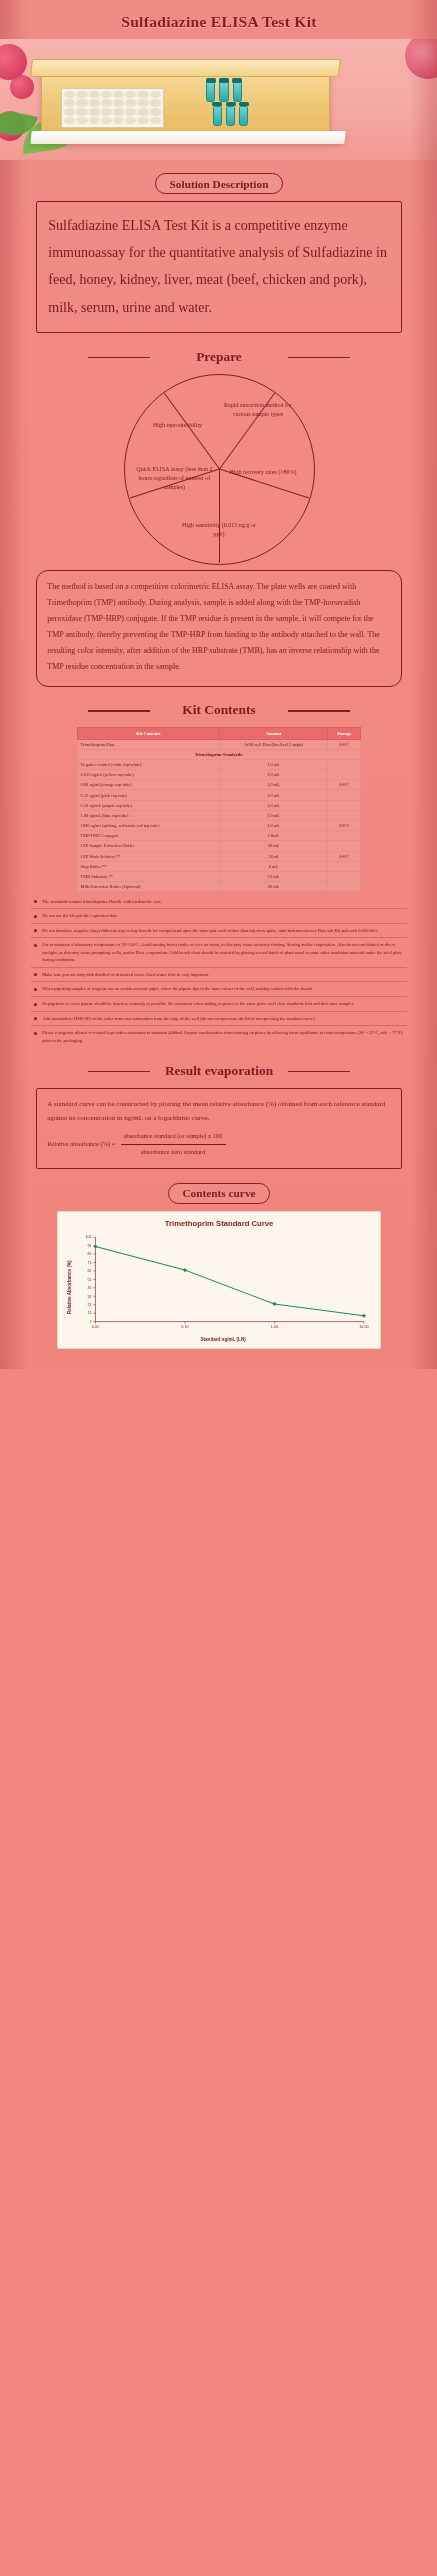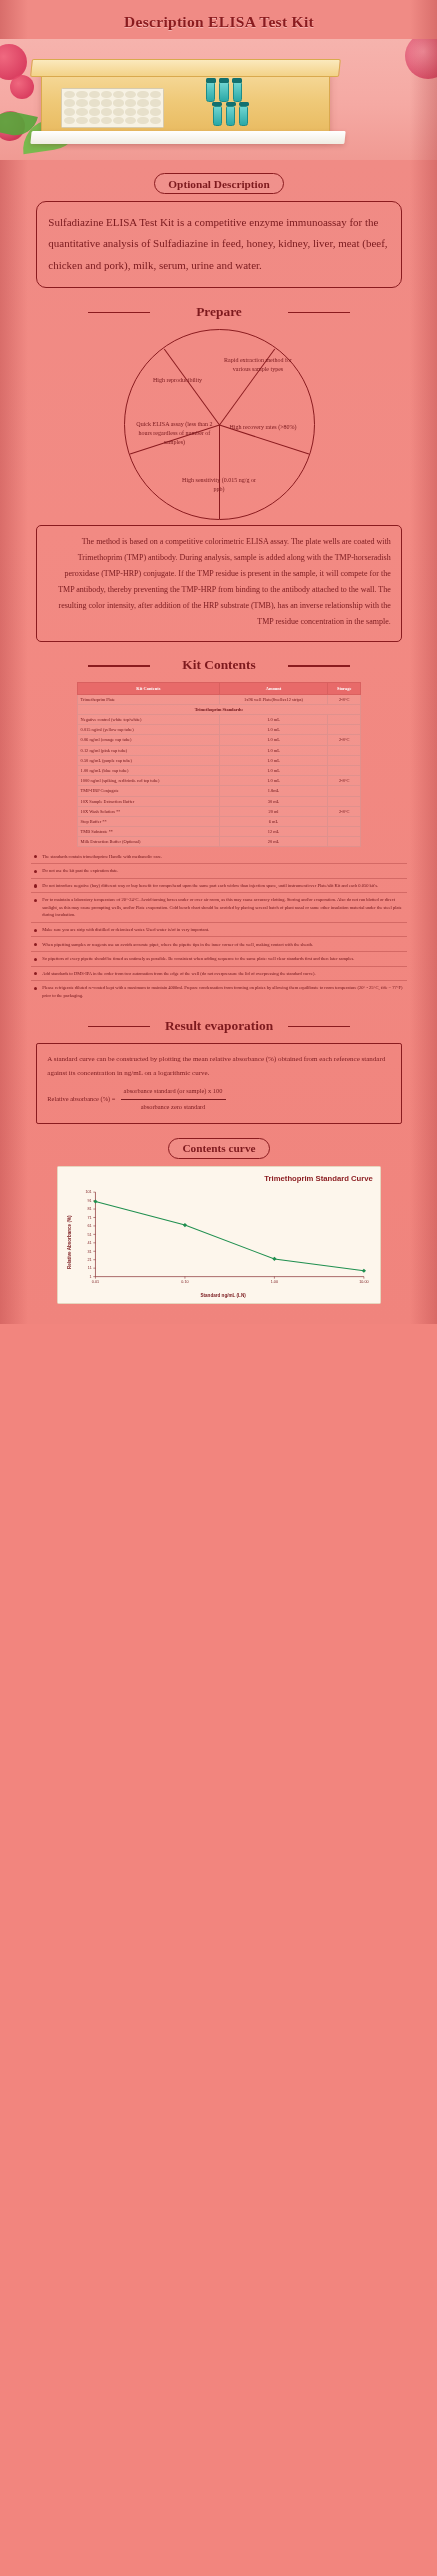--- a/index.html
+++ b/index.html
@@ -123,23 +123,23 @@
     content:"";
     position:absolute; top:50%; width:62px; height:1.5px; background:#8a1b1f;
   }
   .sec-head.bare:before { left:88px; }
   .sec-head.bare:after  { right:88px; }
 
   
   .desc-box {
     margin: 0 36px;
     border: 1px solid #8a1b1f;
-    border-radius: 10px;
+    border-radius: 2px;
     padding: 9.3px 11.3px 11.3px 11.3px;
-    font-size: 11px;
+    font-size: 14px;
     line-height: 1.95;
     color: #7a1a1e;
   }
 
   
   .pie-wrap {
     position: relative;
     width: 191px; height: 191px;
     margin: 3.1px auto 5.2px auto;
   }
@@ -165,26 +165,25 @@
   .pl-1 { left: 96px; top: 27px; }   
   .pl-2 { left: 15.5px;  top: 47px; }   
   .pl-3 { left: 12.4px;  top: 91px; }  
   .pl-4 { left: 101px; top: 94px; }  
   .pl-5 { left: 57px; top: 147px; }  
 
   
   .proc-box {
     margin: 0 36px;
     border: 1px solid #8a1b1f;
-    border-radius: 5px;
+    border-radius: 12px;
     padding: 8.2px 10.3px 10.3px 10.3px;
     font-size: 8px;
     line-height: 2.0;
     color:#7a1a1e;
-    text-align:right;
   }
 
   
   .table-wrap { margin: 3.1px 77px 0 77px; }
   table.kit {
     width: 100%;
     border-collapse: collapse;
     font-size: 4.4px;
     color:#6f1418;
   }
@@ -249,21 +248,21 @@
 
   
   .chart-card {
     margin: 4.1px 57px 0 57px;
     background: #fdf6ec;
     border: 0.5px solid #e6d6bf;
     border-radius: 1.5px;
     padding: 7.2px 7.2px 5.2px 7.2px;
   }
   .chart-title {
-    text-align:right;
+    text-align:center;
     color:#8a1b1f;
     font-weight:bold;
     font-size: 7.7px;
     margin-bottom: 4.1px;
     font-family:"Liberation Sans", sans-serif;
   }
   .chart-body { display:flex; }
   .y-axis-label {
     writing-mode: vertical-rl;
     transform: rotate(180deg);
@@ -280,21 +279,21 @@
   }
   svg.plot { display:block; width:100%; height: 103px; }
   .tick { font-size: 7px; fill:#7a1a1e; font-family:"Liberation Sans", sans-serif; }
 </style>
 </head>
 <body>
 
 <div class="page">
 
   <div class="title-wrap">
-    <div class="main-title">Description ELISA Test Kit</div>
+    <div class="main-title">Sulfadiazine ELISA Test Kit</div>
   </div>
 
   <div class="hero">
     <div class="flower f1"></div>
     <div class="flower f2"></div>
     <div class="flower f3"></div>
     <div class="flower f4"></div>
     <div class="leaf l1"></div>
     <div class="leaf l2"></div>
     <div class="box"></div>
@@ -344,21 +343,21 @@
         <div class="vcap" style="left:6.2px;top:20.6px;"></div>
       <div class="vial" style="left:20px;top:24px;"></div>
         <div class="vcap" style="left:19.6px;top:20.6px;"></div>
       <div class="vial" style="left:33px;top:24px;"></div>
         <div class="vcap" style="left:33px;top:20.6px;"></div>
     </div>
     <div class="white-tray"></div>
   </div>
 
   <div class="sec-head">
-    <span class="pill">Optional Description</span>
+    <span class="pill">Solution Description</span>
   </div>
   <div class="desc-box">Sulfadiazine ELISA Test Kit is a competitive enzyme immunoassay for the quantitative analysis of Sulfadiazine in feed, honey, kidney, liver, meat (beef, chicken and pork), milk, serum, urine and water.</div>
 
   <div class="sec-head bare">
     <span class="pill">Prepare</span>
   </div>
   <div class="pie-wrap">
     <div class="pie">
       <div class="spoke" style="transform: rotate(0deg);"></div>
       <div class="spoke" style="transform: rotate(72deg);"></div>

